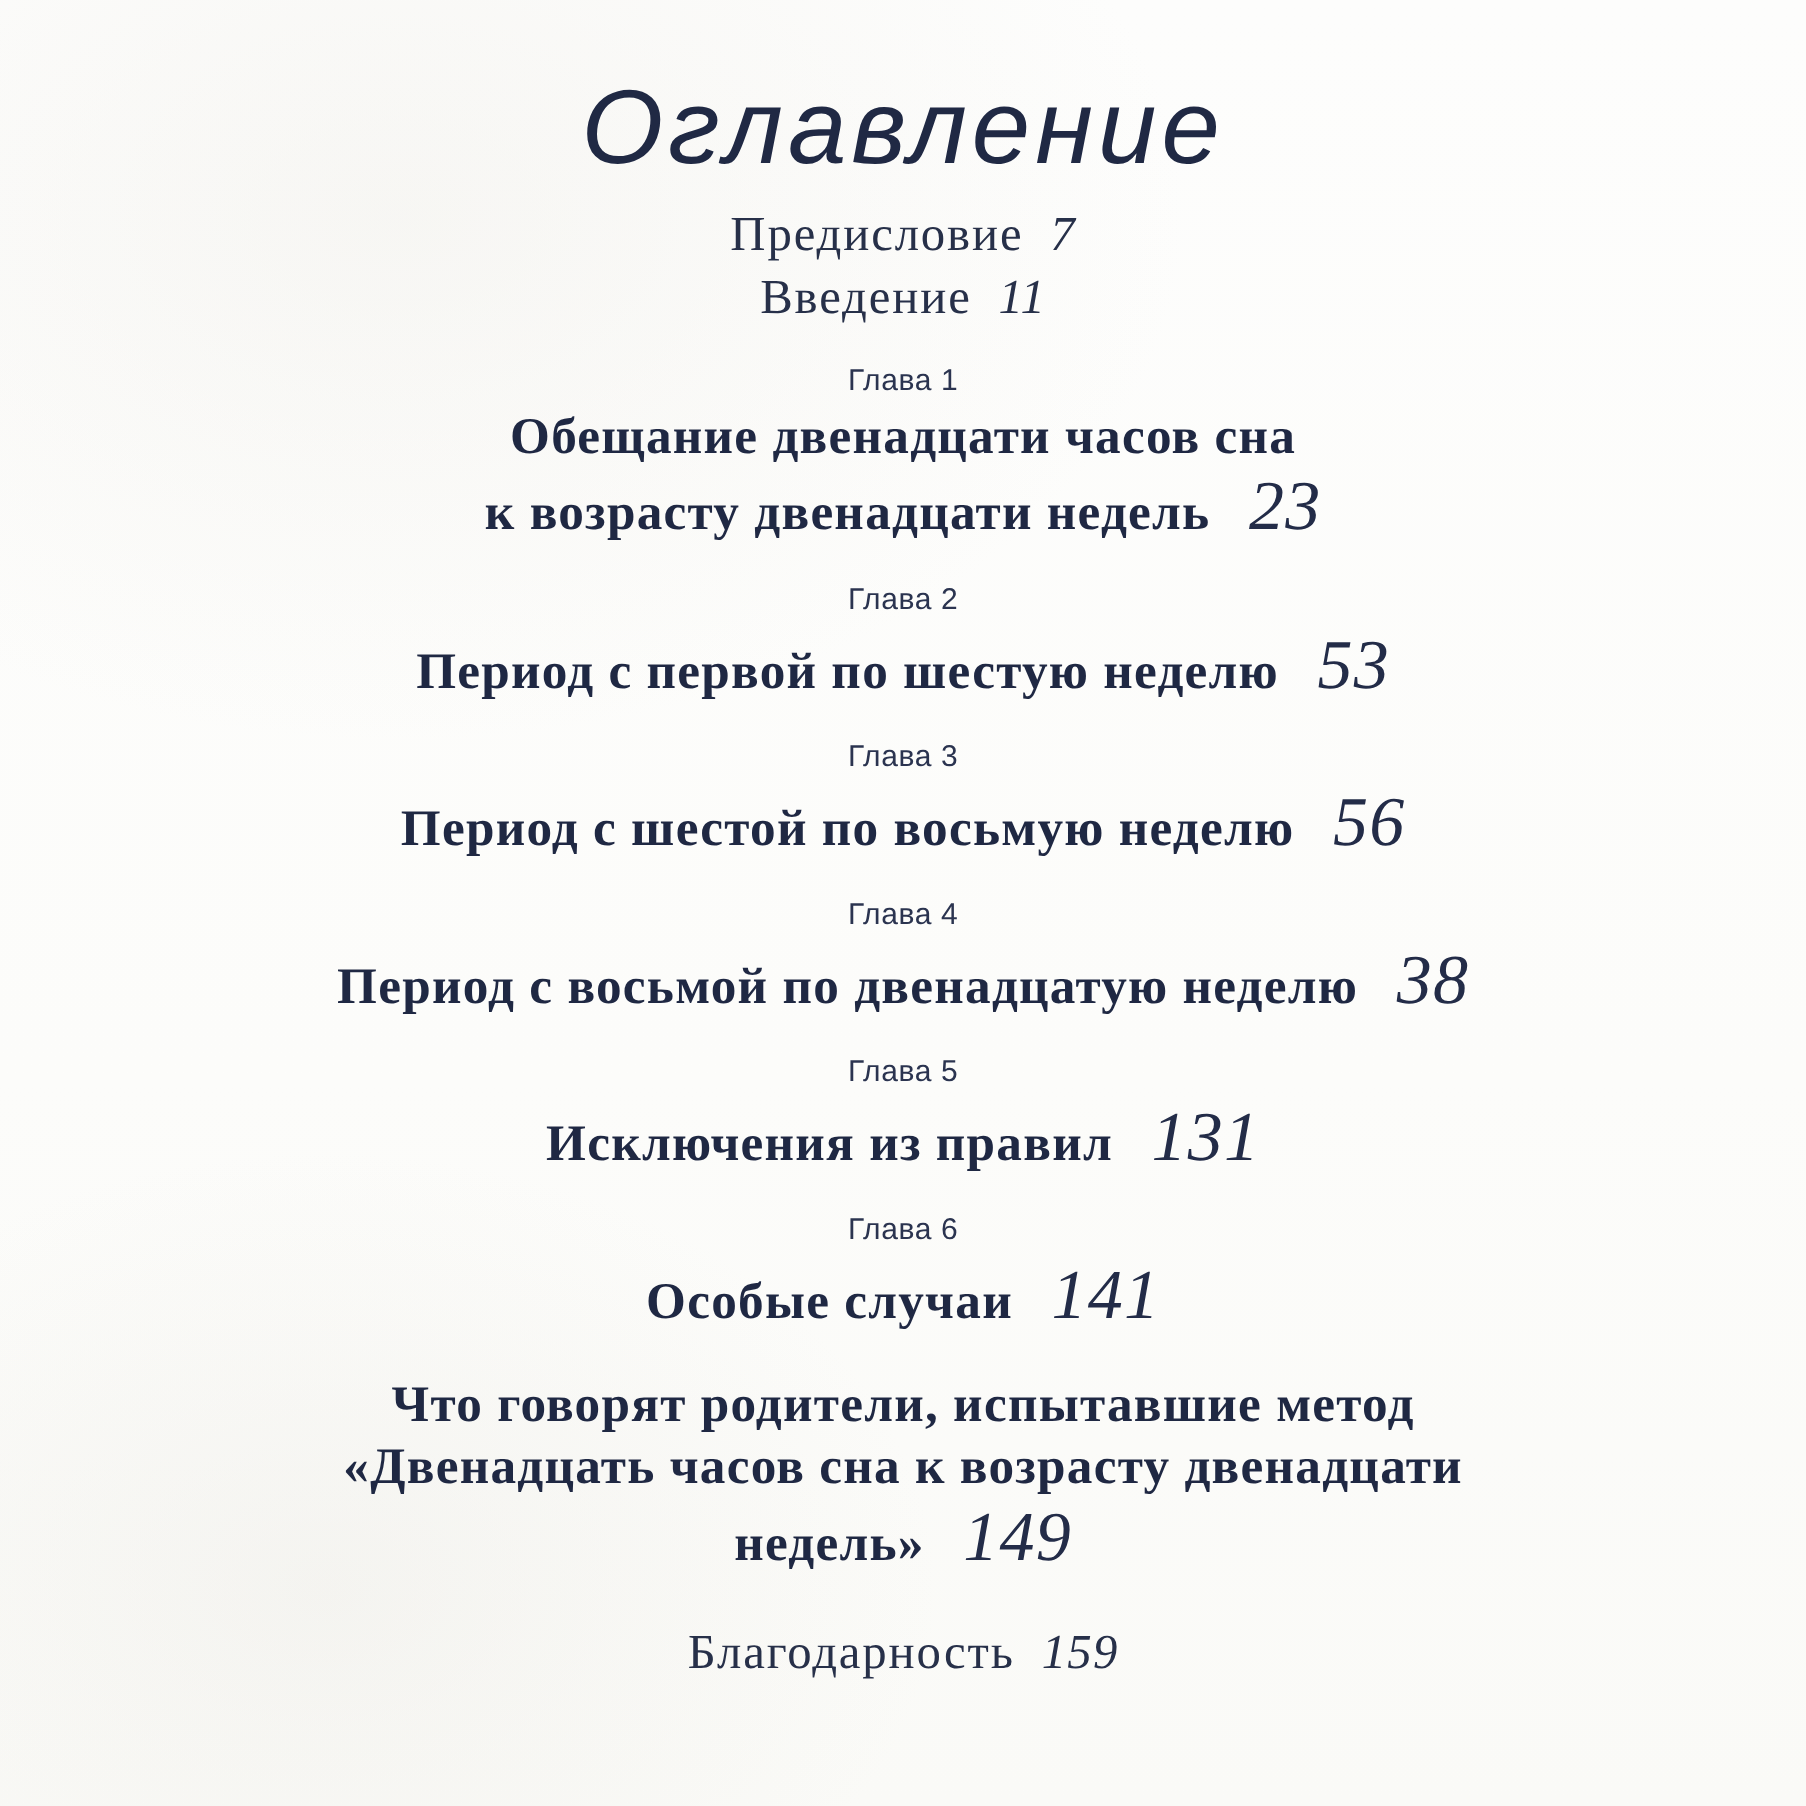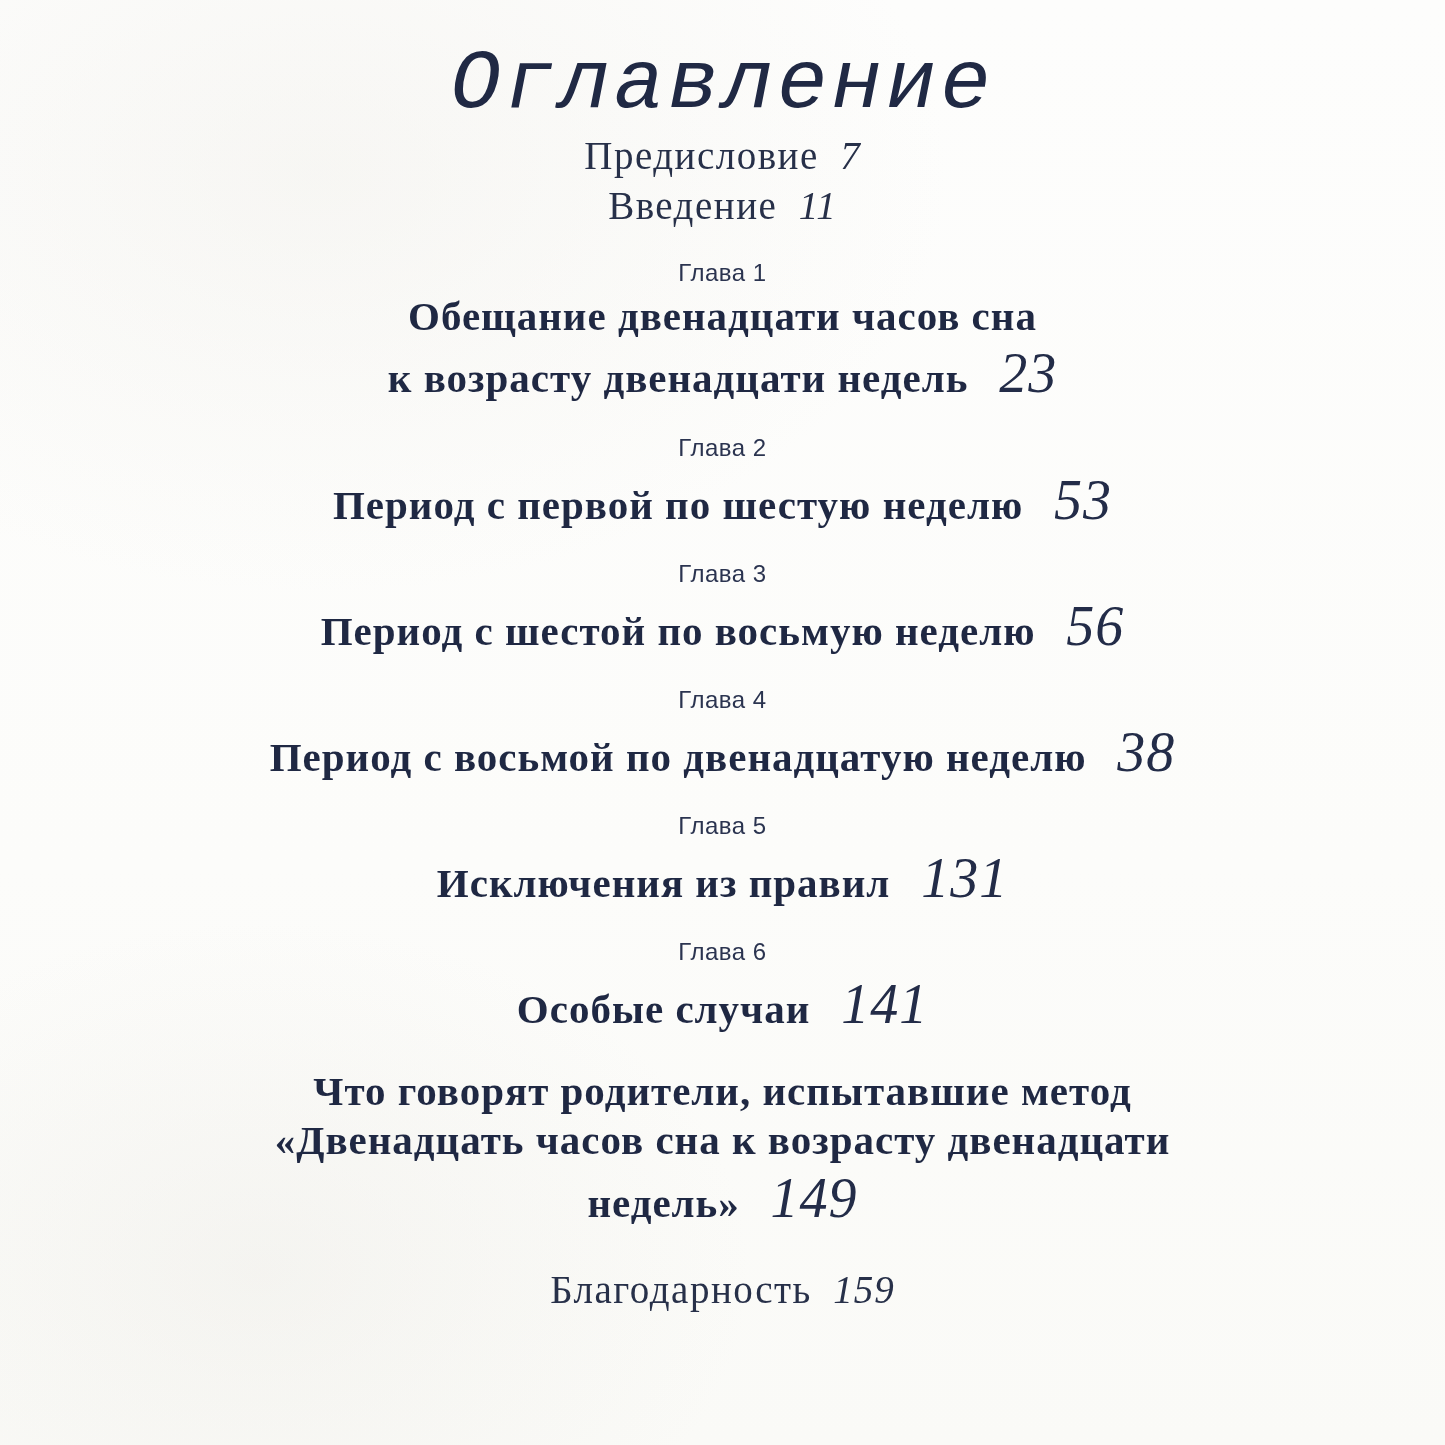--- a/index.html
+++ b/index.html
@@ -16,22 +16,22 @@
     padding-top: 40px;
     background:
       radial-gradient(ellipse 900px 600px at 22% 12%, rgba(236,234,228,0.35), rgba(0,0,0,0) 70%),
       radial-gradient(ellipse 700px 500px at 18% 88%, rgba(230,228,222,0.30), rgba(0,0,0,0) 70%),
       linear-gradient(180deg, #fdfdfc 0%, #fcfcfa 60%, #fafaf7 100%);
     overflow: hidden;
     text-align: center;
     color: #242d4a;
   }
   .toc-title {
-    margin: 0;
-    font-family: Liberation Mono, monospace;
+    margin: 16px;
+    font-family: Liberation Sans, sans-serif;
     font-style: italic;
     font-weight: 400;
     font-size: 84px;
     line-height: 1.08;
     letter-spacing: 4px;
     color: #202944;
   }
   .front-matter {
   }
   .fm-entry {

